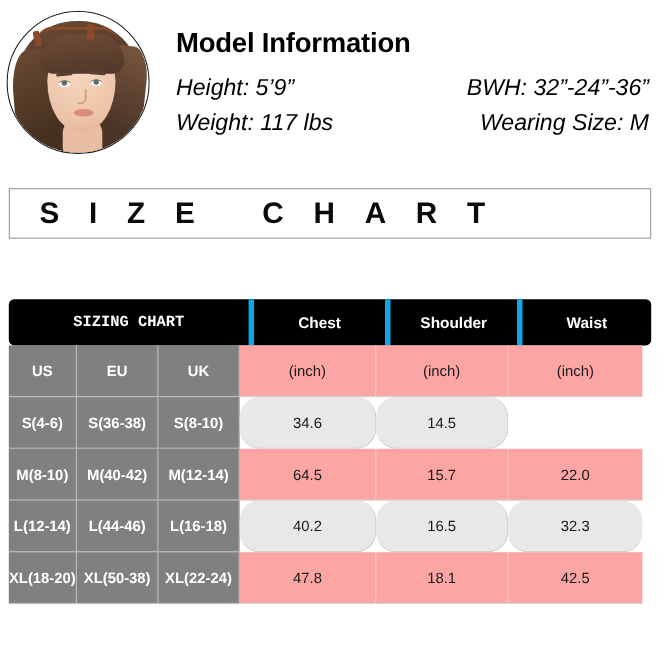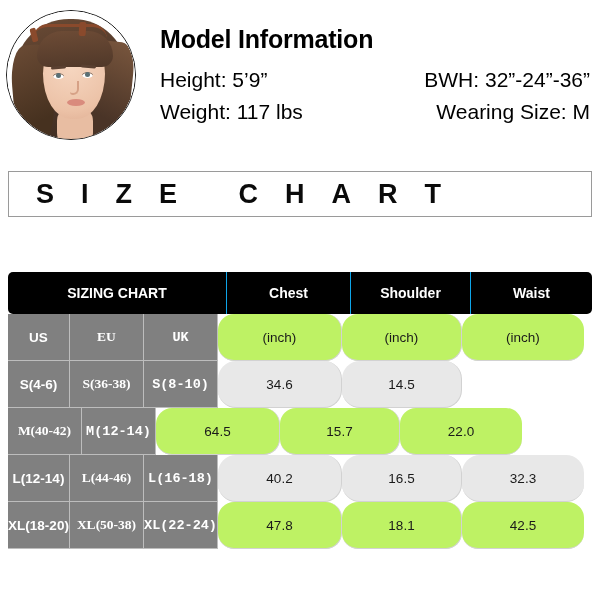--- a/index.html
+++ b/index.html
@@ -197,20 +197,21 @@
   .model-grid {
     position: absolute;
     left: 160px;
     top: 63px;
     width: 430px;
   }
   .model-row {
     display: flex;
     height: 32px;
     align-items: center;
+    font-style: italic;
   }
   .model-cell {
     font-size: 21px;
     line-height: 1;
     color: #000000;
     white-space: nowrap;
   }
   .model-cell.col1 { width: 212px; }
   .model-cell.col2 { width: 218px; text-align: right; }
 
@@ -251,23 +252,23 @@
     overflow: hidden;
   }
   .th {
     display: flex;
     align-items: center;
     justify-content: center;
     color: #ffffff;
     font-size: 14px;
     font-weight: bold;
     box-sizing: border-box;
-    border-left: 1px solid #0ea5e9;
-  }
-  .th:first-child { border-left: none; }
+    border-left: 5px solid #0ea5e9;
+  }
+  .th:first-child { border-left: none; font-family: Liberation Mono, monospace; }
 
   .tr {
     display: flex;
     height: 47px;
   }
   .td {
     display: flex;
     align-items: center;
     justify-content: center;
     box-sizing: border-box;
@@ -278,27 +279,27 @@
   }
   .td.size-cell {
     background: #808080;
     color: #ffffff;
     font-weight: bold;
     font-size: 13.5px;
     border-right: 1px solid #bdbdbd;
     border-bottom: 1px solid #bdbdbd;
   }
   .td.meas-cell.shade { background: #e8e8e8; border-radius: 18px; }
-  .td.meas-cell.plain { background: #bef264; border-radius: 16px; }
+  .td.meas-cell.plain { background: #fca5a5; }
   .td.last { border-right: none; }
 
   
   .c-us      { width: 62px; }
-  .c-eu      { width: 74px; font-family: Liberation Serif, serif; }
-  .c-uk      { width: 74px; font-family: Liberation Mono, monospace; }
+  .c-eu      { width: 74px; }
+  .c-uk      { width: 74px; }
   .c-sizing  { width: 218px; }
   .c-chest   { width: 124px; }
   .c-shoulder{ width: 120px; }
   .c-waist   { width: 122px; }
 </style>
 </head>
 <body>
 
 <div class="page">
 
@@ -364,20 +365,21 @@
 
     <div class="tr">
       <div class="td size-cell c-us">S(4-6)</div>
       <div class="td size-cell c-eu">S(36-38)</div>
       <div class="td size-cell c-uk">S(8-10)</div>
       <div class="td meas-cell shade c-chest">34.6</div>
       <div class="td meas-cell shade c-shoulder">14.5</div>
     </div>
 
     <div class="tr">
+      <div class="td size-cell c-us">M(8-10)</div>
       <div class="td size-cell c-eu">M(40-42)</div>
       <div class="td size-cell c-uk">M(12-14)</div>
       <div class="td meas-cell plain c-chest">64.5</div>
       <div class="td meas-cell plain c-shoulder">15.7</div>
       <div class="td meas-cell plain c-waist last">22.0</div>
     </div>
 
     <div class="tr">
       <div class="td size-cell c-us">L(12-14)</div>
       <div class="td size-cell c-eu">L(44-46)</div>

